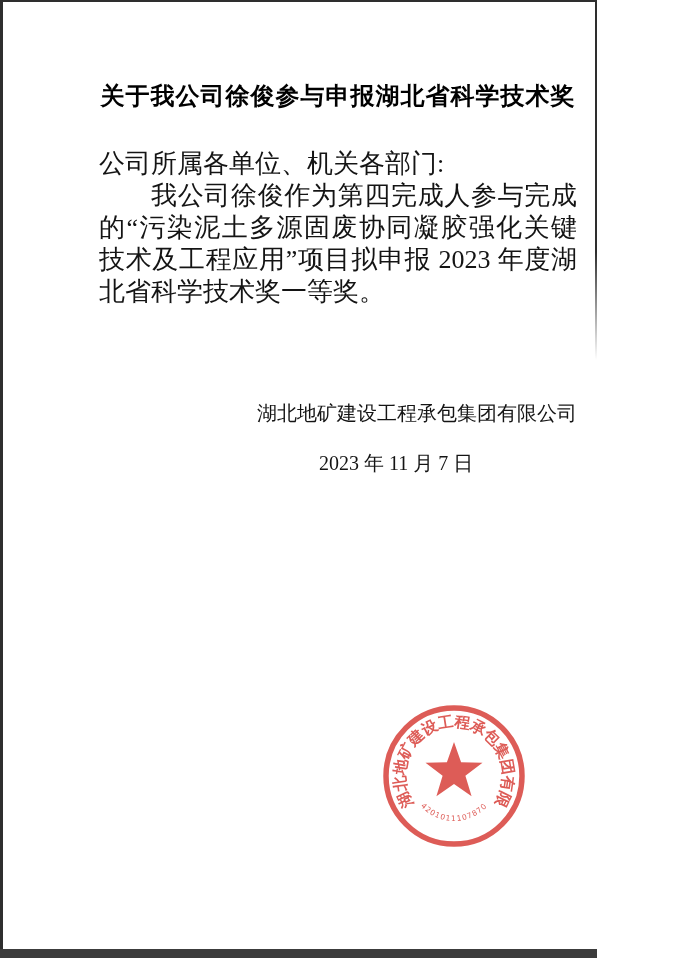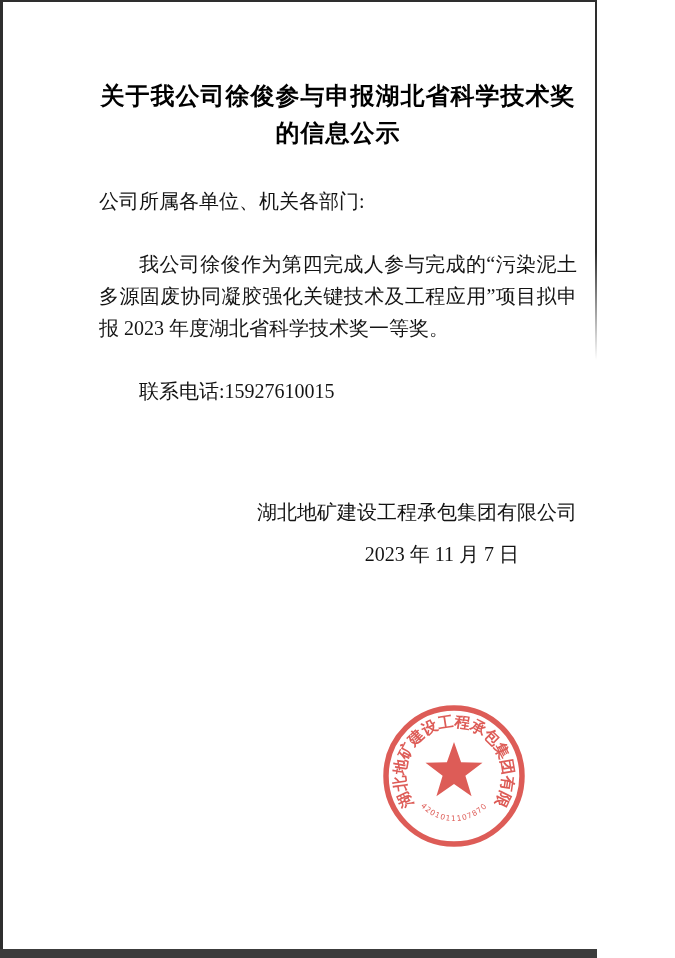--- a/index.html
+++ b/index.html
@@ -25,35 +25,35 @@
     box-sizing:border-box;
   }
   .title{
     margin:0 0 33px 0;
     font-size:24px;line-height:37px;
     font-weight:bold;text-align:center;
     letter-spacing:1px;color:#000;
   }
   .body-text p{
     margin:0;
-    font-size:20px;line-height:32px;
+    font-size:26px;line-height:32px;
     text-align:justify;
   }
-  .body-text p.indent{text-indent:2em;margin-top:31px;}
+  .body-text p.indent{text-indent:2em;}
 
   .signature{
     margin:86px 0 0 0;
     margin-left:auto;
     width:fit-content;
     font-size:20px;line-height:38px;
     position:relative;
     z-index:1;
   }
   .signature .company{margin:0;}
-  .signature .date{margin:4px;text-align:center;text-indent:2.5em;}
+  .signature .date{margin:12px;text-indent:2.5em;}
 
   .seal{
     position:absolute;left:366px;top:688px;
     width:176px;height:176px;
     mix-blend-mode:multiply;
     opacity:.88;
     z-index:2;
     pointer-events:none;
   }
   .seal .ring{stroke:var(--seal-color,#d9453f);stroke-width:5.5;fill:none;}
@@ -76,27 +76,25 @@
 
   <div class="edge-left"></div>
   <div class="edge-top"></div>
   <div class="edge-right"></div>
   <div class="edge-bottom"></div>
 
   <div class="content">
 
     <h1 class="title">
       <div>关于我公司徐俊参与申报湖北省科学技术奖</div>
-      <div>的信息公示</div>
     </h1>
 
     <div class="body-text">
       <p>公司所属各单位、机关各部门:</p>
       <p class="indent">我公司徐俊作为第四完成人参与完成的“污染泥土多源固废协同凝胶强化关键技术及工程应用”项目拟申报 2023 年度湖北省科学技术奖一等奖。</p>
-      <p class="indent">联系电话:15927610015</p>
     </div>
 
     <div class="signature">
       <p class="company">湖北地矿建设工程承包集团有限公司</p>
       <p class="date">2023 年 11 月 7 日</p>
     </div>
 
   </div>
 
   <svg class="seal" viewBox="0 0 176 176" xmlns="http://www.w3.org/2000/svg" aria-hidden="true">

